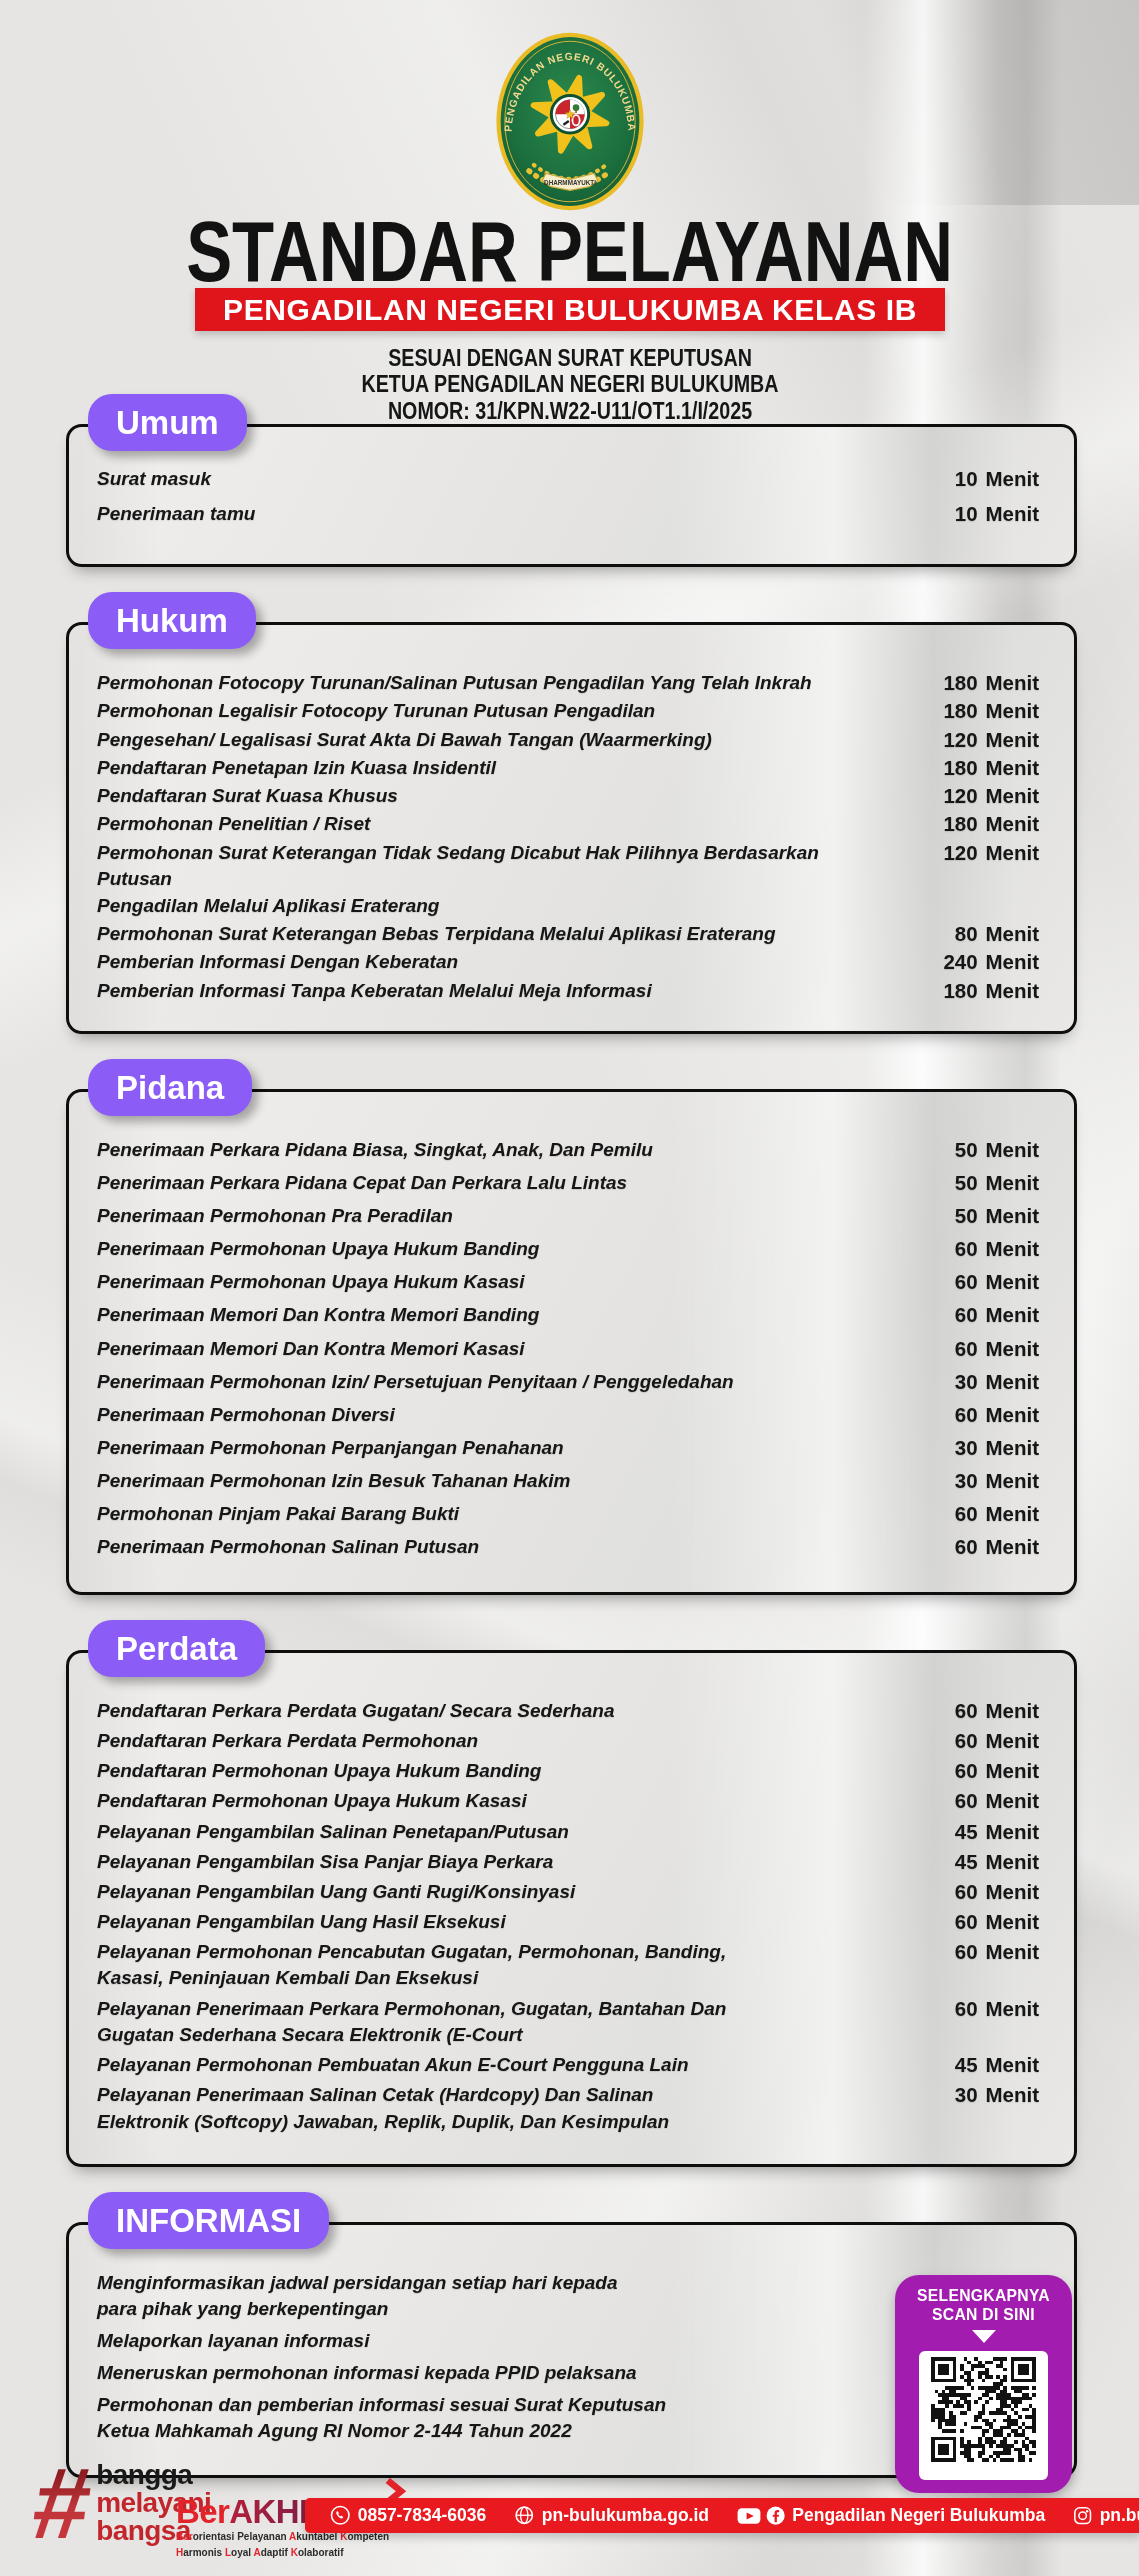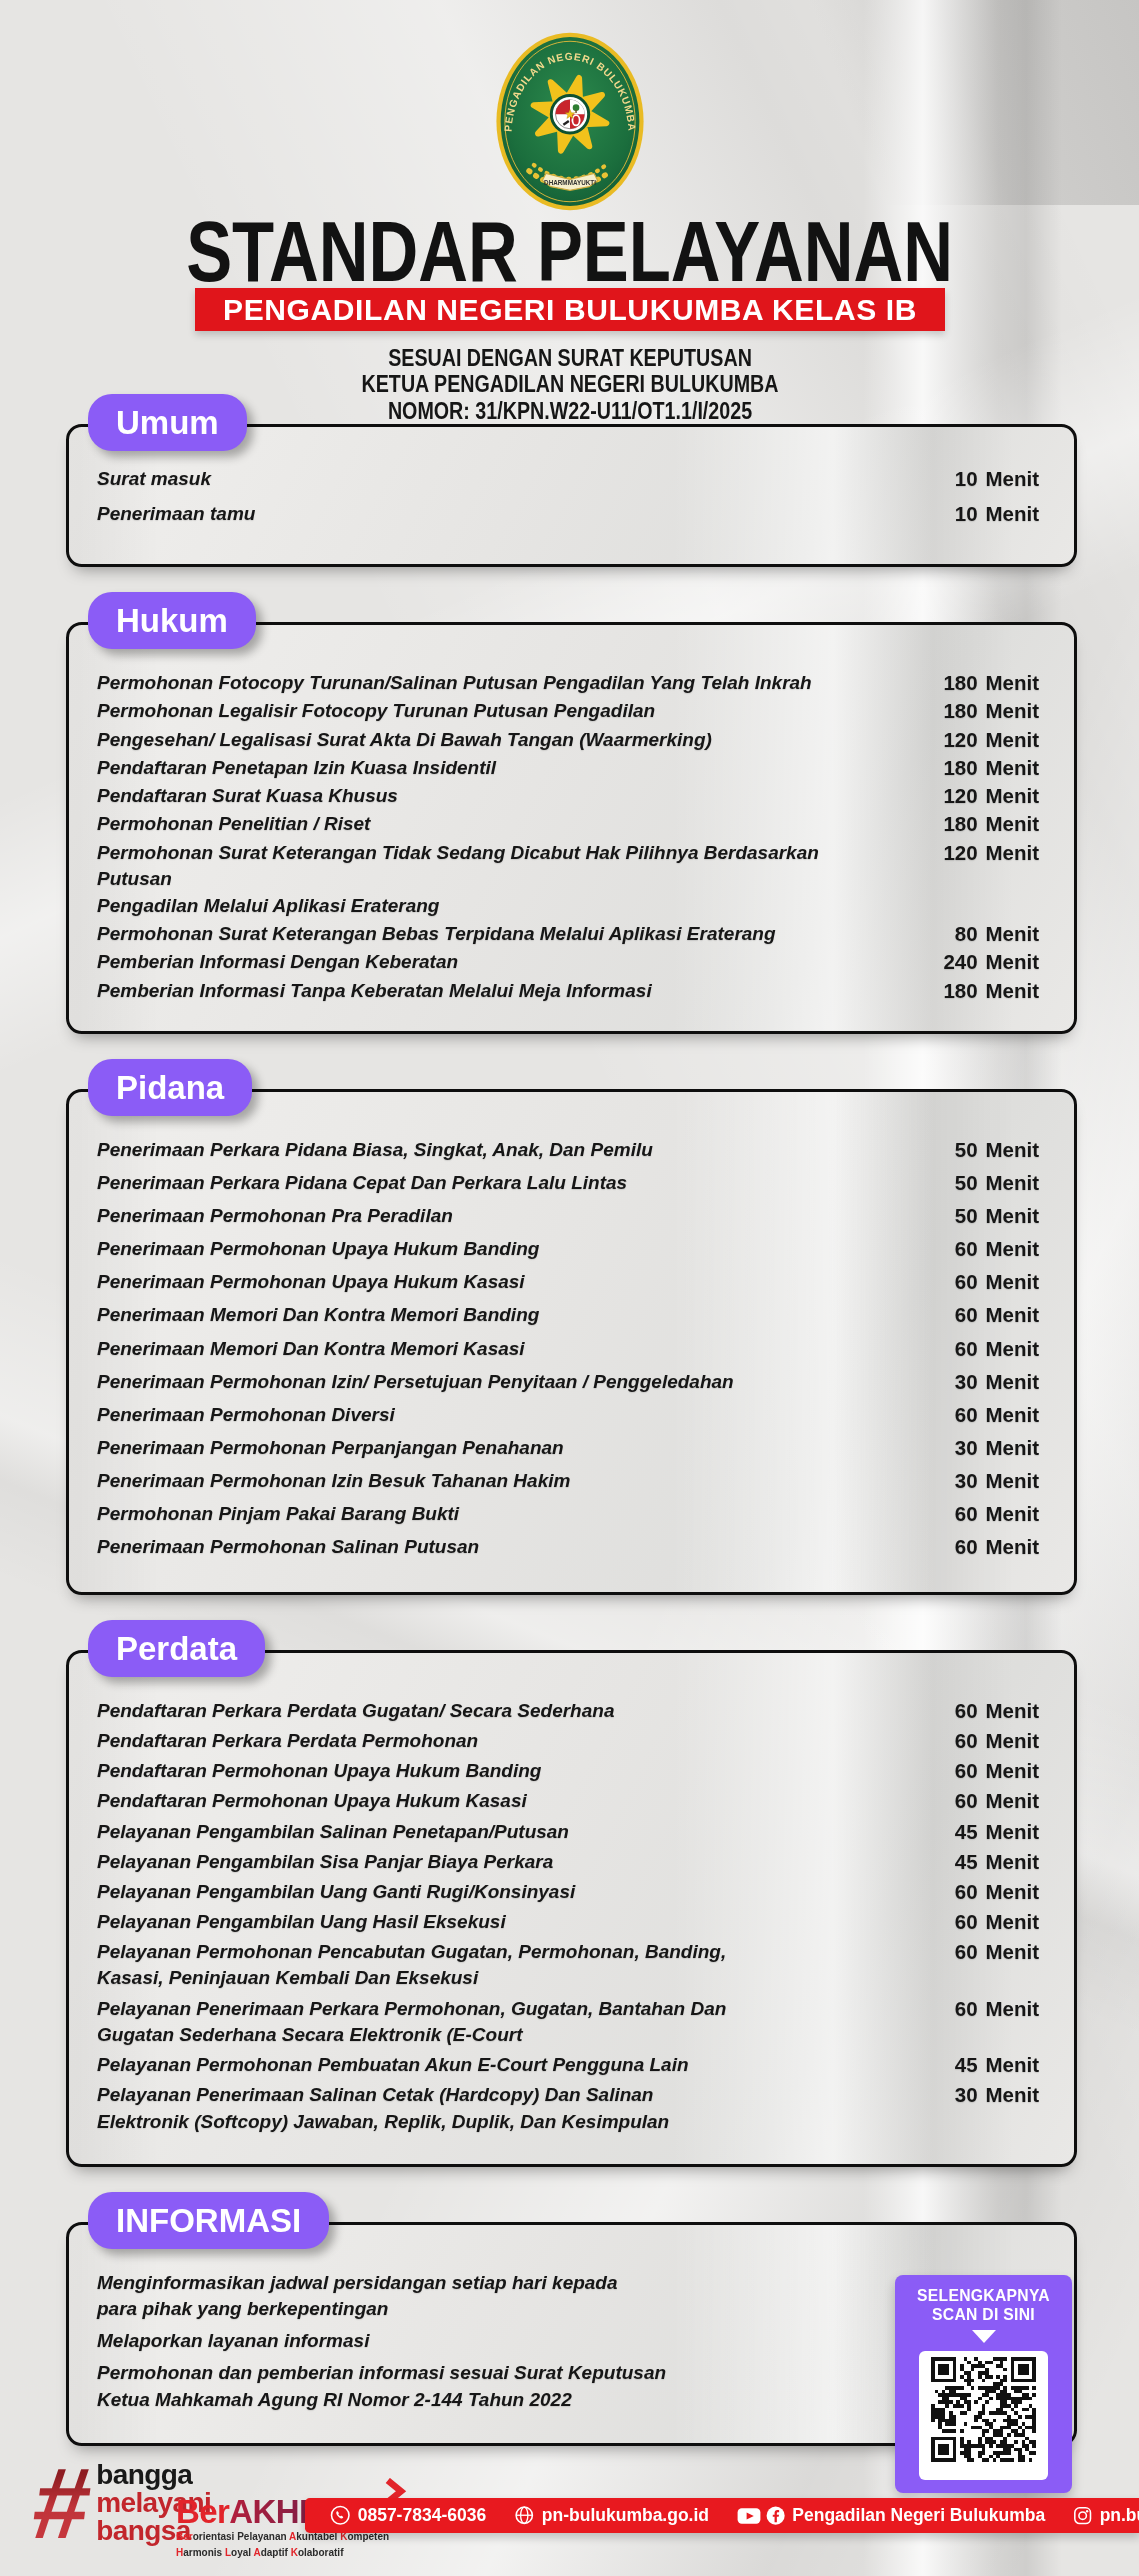--- a/index.html
+++ b/index.html
@@ -51,21 +51,21 @@
     text-shadow:0 1.2px 1.2px rgba(0,0,0,.12);}
   .svc-val .num{min-width:43px;text-align:right;margin-right:7.8px;}
   .sec-umum .svc-row{margin-bottom:8.4px;}
   .sec-umum .svc-box{padding-top:39px;padding-bottom:28px;}
   .sec-hukum .svc-row{margin-bottom:1.8px;gap:33px;}
   .sec-pidana .svc-row{margin-bottom:6.6px;}
   .sec-perdata .svc-row{margin-bottom:3.6px;}
   .sec-informasi .svc-row{margin-bottom:5.4px;}
 
   
-  .qr-card{position:absolute;top:2275px;right:68px;width:153px;background:#8b5cf6;border-radius:8px;
+  .qr-card{position:absolute;top:2275px;right:68px;width:153px;background:#a21caf;border-radius:24px;
     padding:12px 12px 13.3px;box-shadow:0 6px 12px rgba(0,0,0,.22);text-align:center;z-index:4;}
   .qr-title{color:#fff;font-weight:700;font-size:15.7px;line-height:18.7px;letter-spacing:0.3px;}
   .qr-arrow{width:0;height:0;margin:6px auto 7.2px;border-left:12px solid transparent;
     border-right:12px solid transparent;border-top:13.3px solid #ffffff;}
   .qr-box{background:#fff;border-radius:6px;padding:6px;width:117px;height:117px;margin:0 auto;}
 
   
   .hashtag{position:absolute;left:34px;top:2458px;display:flex;align-items:center;z-index:4;}
   .hash-glyph{font-weight:700;font-size:101px;line-height:90px;transform:skewX(-7deg);
     background:linear-gradient(180deg,#8e1d22 18%,#c0343a 55%,#c8383e 100%);
@@ -441,20 +441,27 @@
           <div class="svc-row">
             <div class="svc-name">Menginformasikan jadwal persidangan setiap hari kepada
 para pihak yang berkepentingan</div>
             <div class="svc-val">
               <span class="num">15</span>
               <span class="unit">Menit</span>
             </div>
           </div>
           <div class="svc-row">
             <div class="svc-name">Melaporkan layanan informasi</div>
+            <div class="svc-val">
+              <span class="num">20</span>
+              <span class="unit">Menit</span>
+            </div>
+          </div>
+          <div class="svc-row">
+            <div class="svc-name">Meneruskan permohonan informasi kepada PPID pelaksana</div>
             <div class="svc-val">
               <span class="num">20</span>
               <span class="unit">Menit</span>
             </div>
           </div>
           <div class="svc-row">
             <div class="svc-name">Permohonan dan pemberian informasi sesuai Surat Keputusan
 Ketua Mahkamah Agung RI Nomor 2-144 Tahun 2022</div>
             <div class="svc-val">
               <span class="num">30</span>

